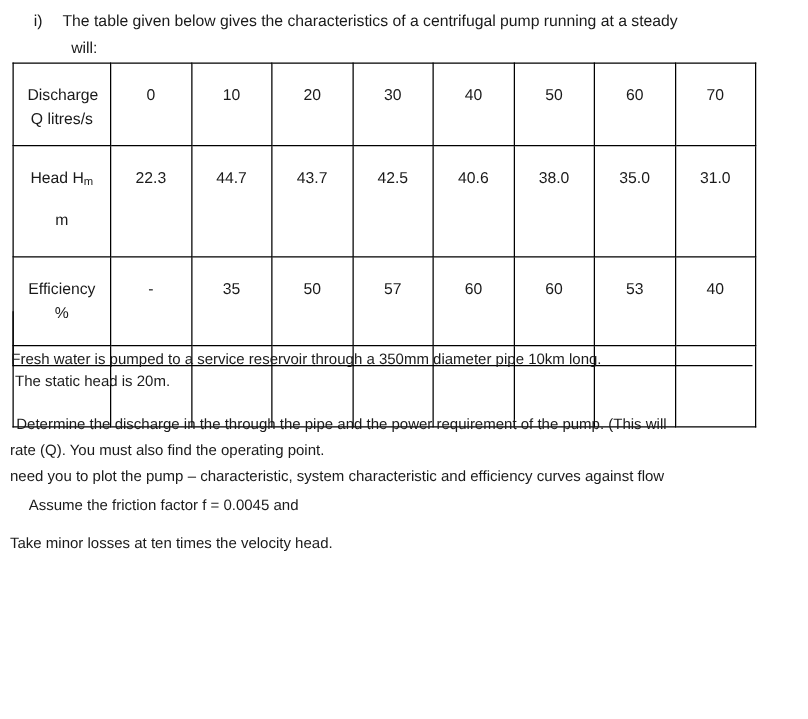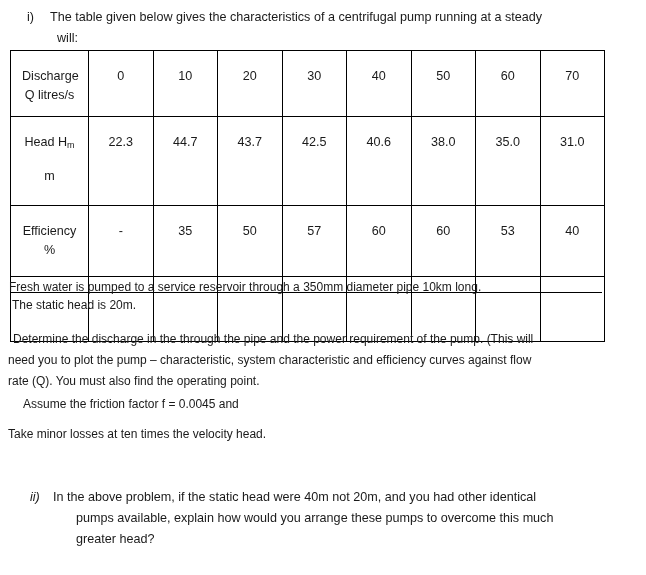--- a/index.html
+++ b/index.html
@@ -300,29 +300,21 @@
   </table>
 
   <div class="table-left-stub"></div>
   <div class="table-bottom-rule"></div>
 
   <div class="para p-fresh">Fresh water is pumped to a service reservoir through a 350mm diameter pipe 10km long.</div>
   <div class="para p-static">The static head is 20m.</div>
 
   <div class="para p-determ">
     <div class="first">Determine the discharge in the through the pipe and the power requirement of the pump.   (This will</div>
+    <div>rate (Q).  You must also find the operating point.</div>
     <div>need you to plot the pump – characteristic, system characteristic and efficiency curves against flow</div>
-    <div>rate (Q).  You must also find the operating point.</div>
   </div>
 
   <div class="para p-assume">Assume the friction factor f = 0.0045 and</div>
   <div class="para p-take">Take minor losses at ten times the velocity head.</div>
 
-  <div class="q-two">
-    <span class="marker">ii)</span>
-    <div class="body">
-      <div class="l1">In the above problem, if the static head were 40m not 20m, and you had other identical</div>
-      <div class="l2">pumps available, explain how would you arrange these pumps to overcome this much</div>
-      <div class="l3">greater head?</div>
-    </div>
-  </div>
 
 </div>
 
 </body></html>

